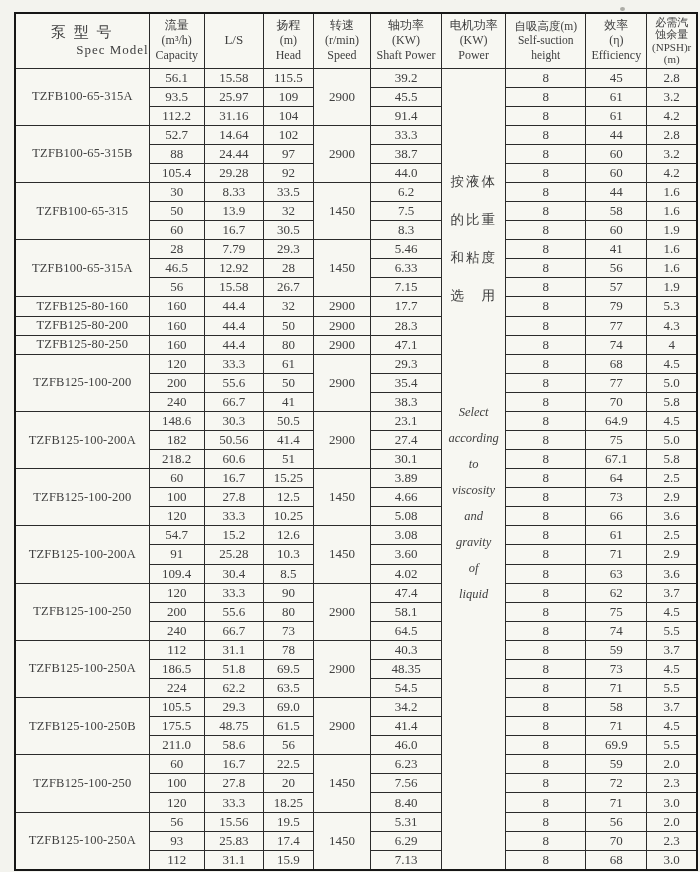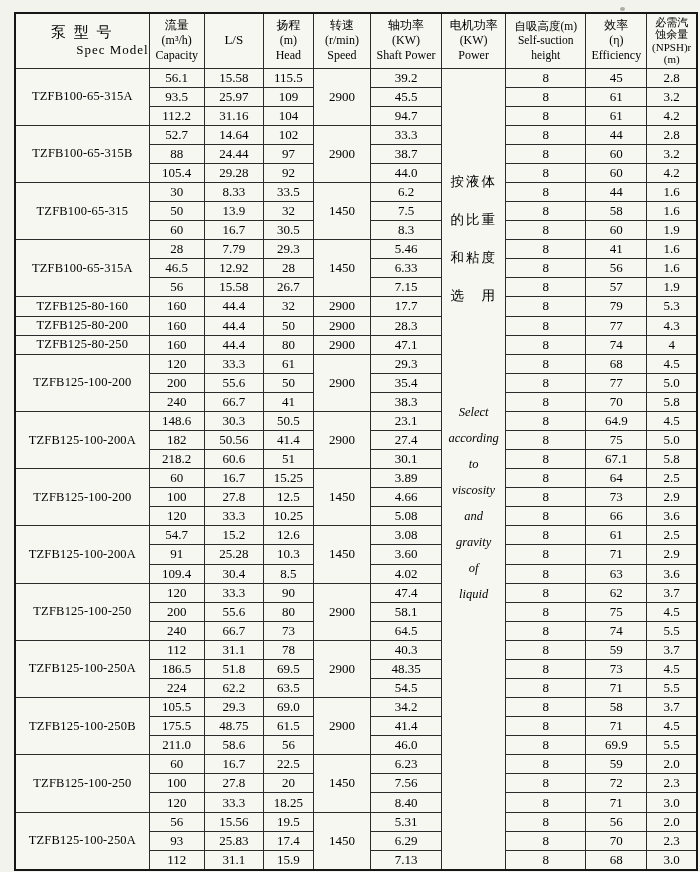--- a/index.html
+++ b/index.html
@@ -1,21 +1,21 @@
 <!DOCTYPE html>
 <html><head>
 <meta charset="utf-8">
 <style>
   html,body{margin:0;padding:0;}
   .page{
     position:relative;
     width:700px;height:872px;
     background:#f3f3ee;
     font-family:"Liberation Serif","DejaVu Serif",serif;
-    color:#000000;
+    color:#404040;
     overflow:hidden;
   }
   .tbl-wrap{position:absolute;left:14px;top:12px;width:684px;height:859px;}
   table{
     border-collapse:collapse;table-layout:fixed;
     width:100%;height:100%;
     border:2px solid #161616;
     background:#f7f7f2;
   }
   th,td{
@@ -152,21 +152,21 @@
             <td class="num">109</td>
             <td class="num">45.5</td>
             <td class="num">8</td>
             <td class="num">61</td>
             <td class="num">3.2</td>
           </tr>
           <tr>
             <td class="num">112.2</td>
             <td class="num">31.16</td>
             <td class="num">104</td>
-            <td class="num">94.7</td>
+            <td class="num">91.4</td>
             <td class="num">8</td>
             <td class="num">61</td>
             <td class="num">4.2</td>
           </tr>
           <tr>
             <td class="model" rowspan="3">TZFB100-65-315B</td>
             <td class="num">52.7</td>
             <td class="num">14.64</td>
             <td class="num">102</td>
             <td class="num" rowspan="3">2900</td>

